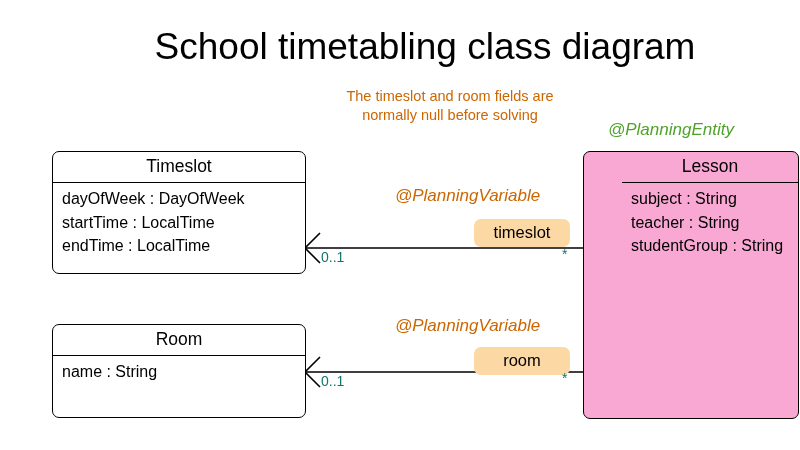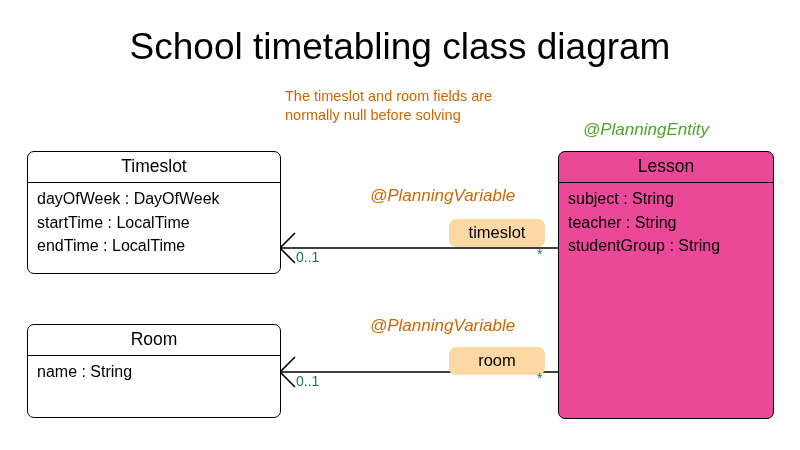--- a/index.html
+++ b/index.html
@@ -10,20 +10,21 @@
     width: 800px;
     height: 450px;
     background: #ffffff;
     font-family: "Liberation Sans", sans-serif;
     overflow: hidden;
   }
   #diagram {
     position: relative;
     width: 771px;
     height: 450px;
+    margin-left: 25px;
   }
 
   
   .title {
     position: absolute;
     left: 0;
     top: 26px;
     width: 800px;
     text-align: center;
     font-size: 37px;
@@ -32,21 +33,21 @@
     letter-spacing: 0px;
     white-space: nowrap;
   }
 
   
   .note {
     position: absolute;
     left: 285px;
     top: 87px;
     width: 280px;
-    text-align: left;
+    text-align: center;
     color: #cc6600;
     font-size: 14.5px;
     line-height: 19px;
   }
   .note div { white-space: nowrap; }
 
   
   .stereotype {
     position: absolute;
     font-style: italic;
@@ -70,21 +71,22 @@
   
   .uml-class {
     position: absolute;
     box-sizing: border-box;
     border: 1.6px solid #000000;
     border-radius: 7px;
     background: #ffffff;
     overflow: hidden;
   }
   .uml-class.entity {
-    background: #ec4899;
+    background: #f9a8d4;
+    padding-left: 38px;
   }
   .uml-head {
     text-align: center;
     font-size: 17.5px;
     color: #000000;
     padding: 4px 6px 5px 6px;
     border-bottom: 1.6px solid #000000;
     white-space: nowrap;
   }
   .uml-fields {

